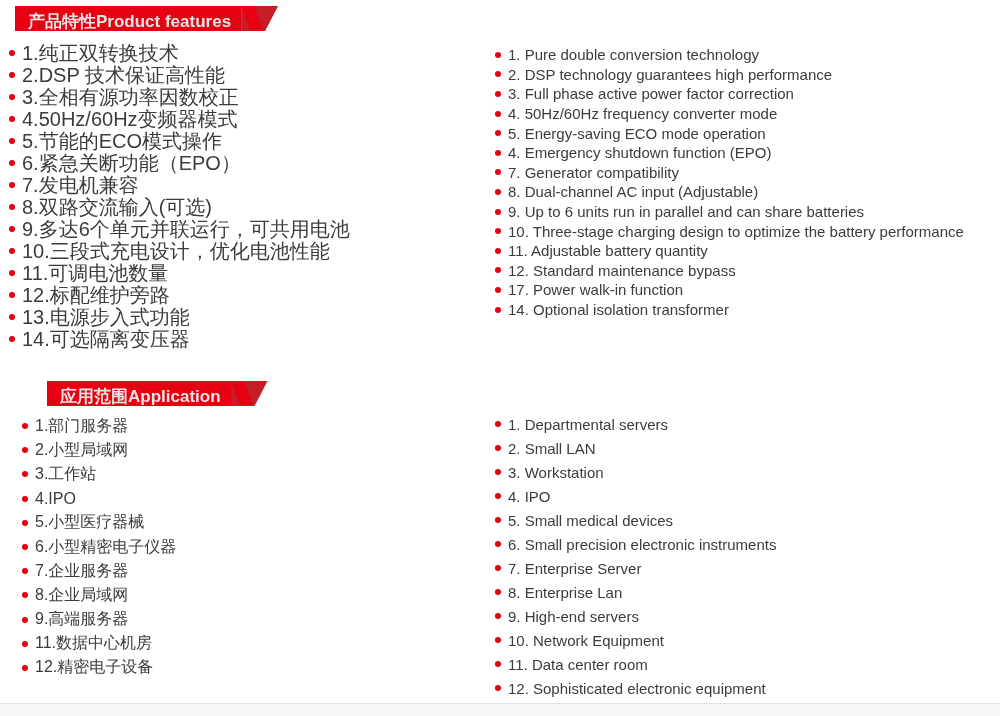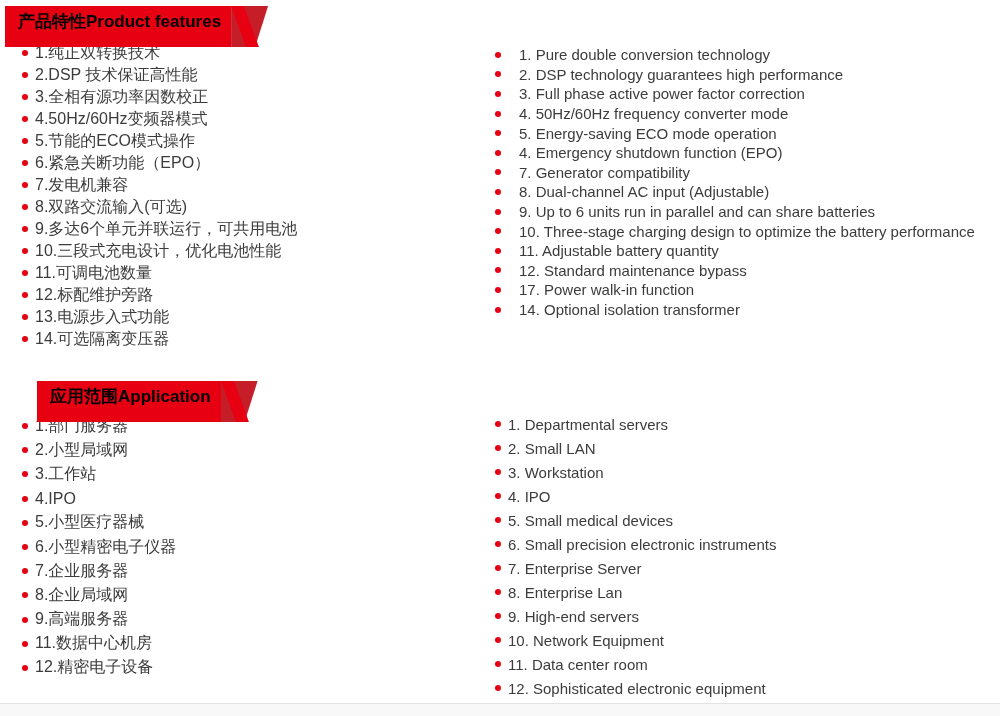--- a/index.html
+++ b/index.html
@@ -12,25 +12,25 @@
     position: relative;
     background: #ffffff;
     font-family: "Liberation Sans", sans-serif;
     color: #3c3c3c;
     overflow: hidden;
   }
 
   
   .banner {
     position: absolute;
-    left: 5px;
-    height: 41px;
+    left: 15px;
+    height: 25px;
     line-height: 31px;
     background: #e60012;
-    color: #000000;
+    color: #e5e5e5;
     font-weight: bold;
     font-size: 17px;
     padding: 0 10px 0 13px;
     white-space: nowrap;
     z-index: 1;
   }
   .banner .cap {
     position: absolute;
     left: 100%;
     top: 0;
@@ -66,24 +66,24 @@
   }
   ul.blist li .dot {
     width: 6px;
     height: 6px;
     border-radius: 50%;
     background: #e60012;
     margin-right: 7px;
     flex: 0 0 auto;
   }
 
-  #s1-zh { top: 42px;  left: 22px;  font-size: 16px; }
+  #s1-zh { top: 42px;  left: 9px;  font-size: 20px; }
   #s1-zh li { height: 22px; }
   #s1-en { top: 45px;  left: 495px; font-size: 15px; }
-  #s1-en li { height: 19.6px; gap: 11px; }
+  #s1-en li { height: 19.6px; }
 
   #banner1 { top: 6px; }
   #banner2 { top: 381px; margin-left: 32px; }
 
   #s2-zh { top: 414px; left: 22px;  font-size: 16px; }
   #s2-zh li { height: 24.2px; }
   #s2-en { top: 412px; left: 495px; font-size: 15px; }
   #s2-en li { height: 24px; }
 
   

